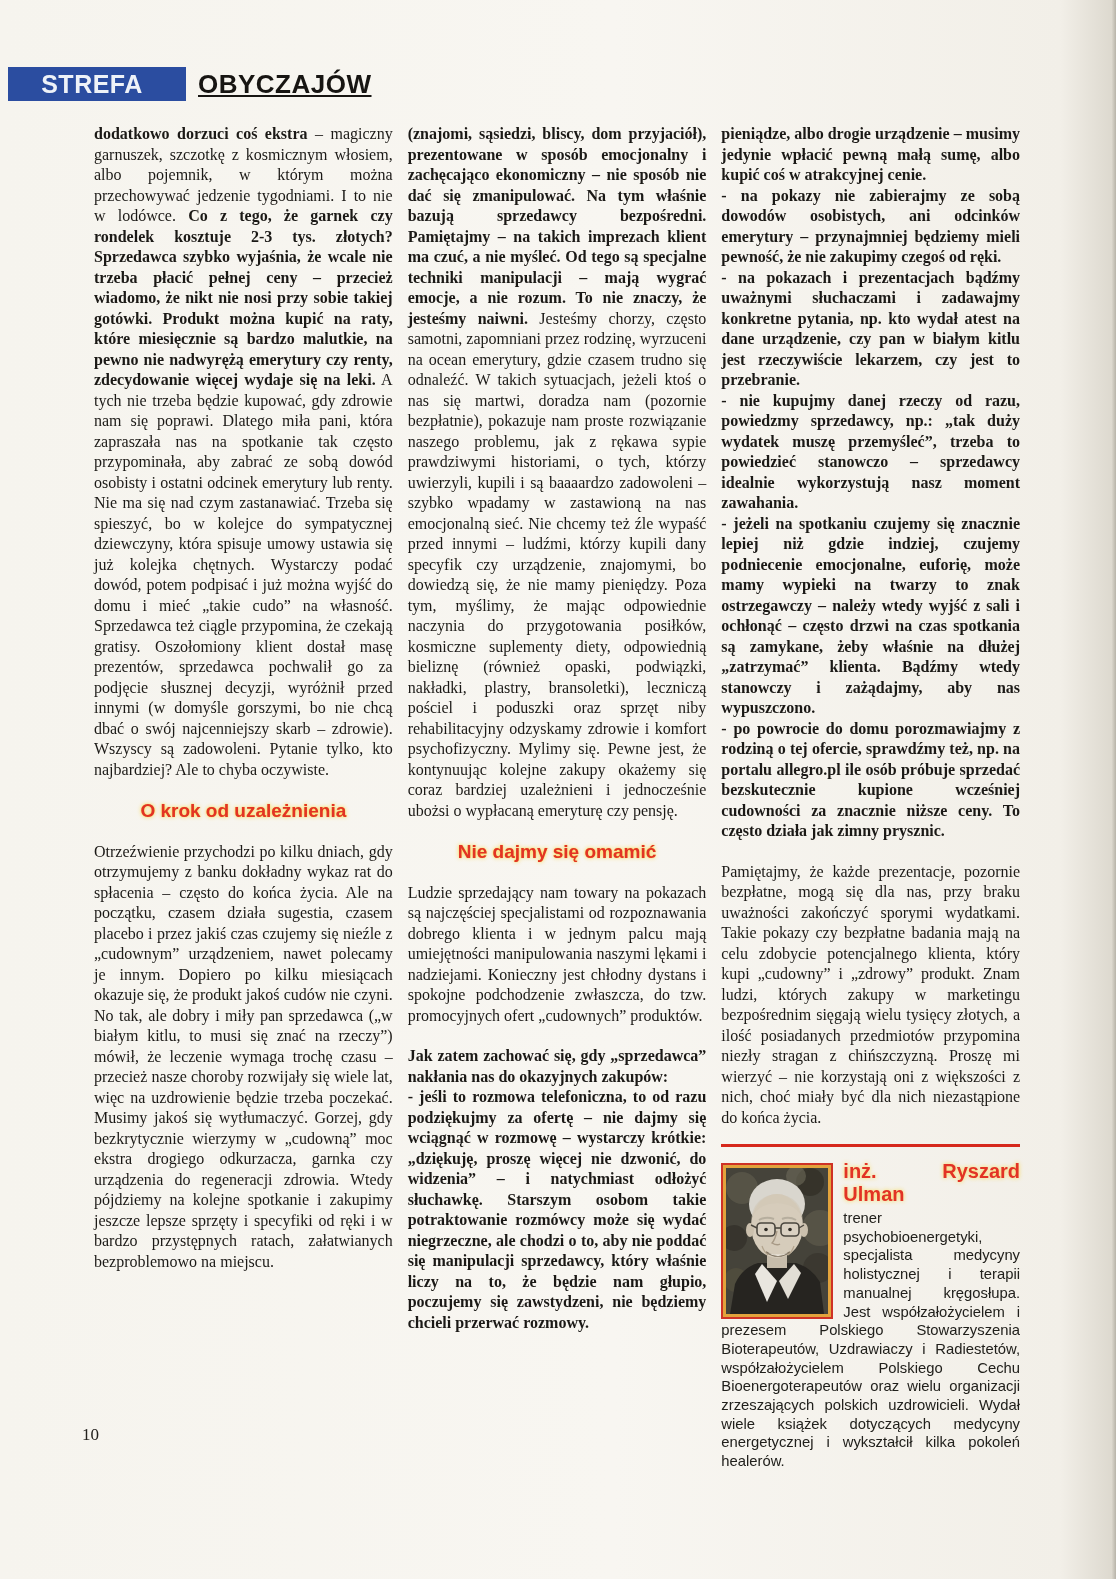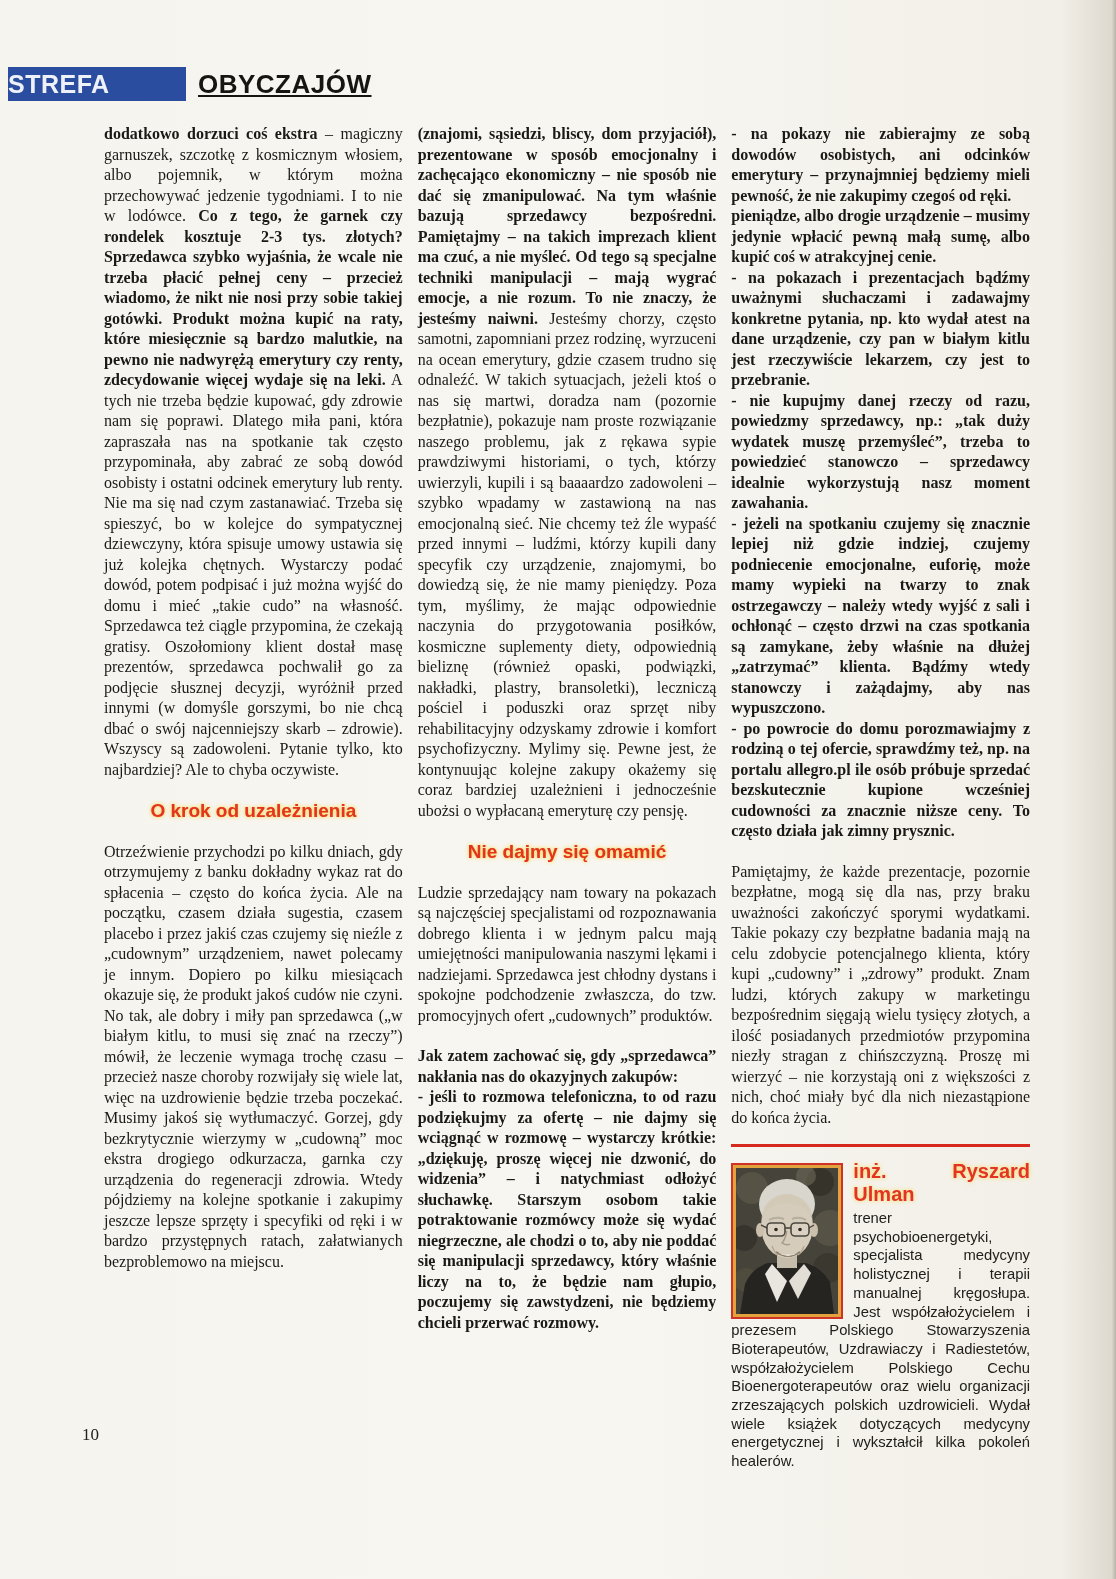--- a/index.html
+++ b/index.html
@@ -4,30 +4,30 @@
 <style>
   html,body{margin:0;padding:0;background:#b9b6ae;}
   .page{
     position:relative;width:1116px;height:1579px;margin:0 auto;
     background:linear-gradient(90deg,#f6f4ee 0%,#f8f6f1 55%,#f2efe8 95%,#ddd9cf 99.6%,#b7b3a8 100%);
     font-family:"Liberation Serif", serif;color:#1b1916;overflow:hidden;
   }
   
   .header{position:absolute;top:67px;left:8px;height:34px;display:flex;align-items:stretch;}
   .header-blue{
-    background:#2b4da0;color:#eef2f8;width:178px;display:flex;align-items:center;justify-content:flex-start;
+    background:#2b4da0;color:#eef2f8;width:178px;display:flex;align-items:center;justify-content:center;
     padding-right:10px;box-sizing:border-box;
     font-family:"Liberation Sans", sans-serif;font-weight:bold;font-size:25px;letter-spacing:.5px;
   }
   .header-black{
     color:#171512;font-family:"Liberation Sans", sans-serif;font-weight:bold;font-size:26px;
     letter-spacing:.5px;display:flex;align-items:center;margin-left:12px;text-decoration:underline;
   }
   
-  .columns{position:absolute;top:124px;left:104px;width:926px;display:flex;gap:15px;}
+  .columns{position:absolute;top:124px;left:94px;width:926px;display:flex;gap:15px;}
   .col{width:300px;box-sizing:border-box;font-size:16px;line-height:20.5px;text-align:justify;hyphens:auto;}
   .col p.para{margin:0;}
   .col p.gap{margin-top:20px;}
   .b{font-weight:bold;}
   h2.red-heading{
     font-family:"Liberation Sans", sans-serif;font-size:19px;font-weight:bold;color:#e23325;
     text-align:center;margin:21px 0 20px;
     text-shadow:0 0 4px rgba(250,215,60,.95),0 0 1px rgba(250,200,40,.9);
   }
   
@@ -64,29 +64,29 @@
       <div>
           <p class="para"><span class="b">dodatkowo dorzuci coś ekstra</span><span> – magiczny garnuszek, szczotkę z kosmicznym włosiem, albo pojemnik, w którym można przechowywać jedzenie tygodniami. I to nie w lodówce. </span><span class="b">Co z tego, że garnek czy rondelek kosztuje 2-3 tys. złotych? Sprzedawca szybko wyjaśnia, że wcale nie trzeba płacić pełnej ceny – przecież wiadomo, że nikt nie nosi przy sobie takiej gotówki. Produkt można kupić na raty, które miesięcznie są bardzo malutkie, na pewno nie nadwyrężą emerytury czy renty, zdecydowanie więcej wydaje się na leki.</span><span> A tych nie trzeba będzie kupować, gdy zdrowie nam się poprawi. Dlatego miła pani, która zapraszała nas na spotkanie tak często przypominała, aby zabrać ze sobą dowód osobisty i ostatni odcinek emerytury lub renty. Nie ma się nad czym zastanawiać. Trzeba się spieszyć, bo w kolejce do sympatycznej dziewczyny, która spisuje umowy ustawia się już kolejka chętnych. Wystarczy podać dowód, potem podpisać i już można wyjść do domu i mieć „takie cudo” na własność. Sprzedawca też ciągle przypomina, że czekają gratisy. Oszołomiony klient dostał masę prezentów, sprzedawca pochwalił go za podjęcie słusznej decyzji, wyróżnił przed innymi (w domyśle gorszymi, bo nie chcą dbać o swój najcenniejszy skarb – zdrowie). Wszyscy są zadowoleni. Pytanie tylko, kto najbardziej? Ale to chyba oczywiste.</span></p>
           <h2 class="red-heading">O krok od uzależnienia</h2>
           <p class="para"><span>Otrzeźwienie przychodzi po kilku dniach, gdy otrzymujemy z banku dokładny wykaz rat do spłacenia – często do końca życia. Ale na początku, czasem działa sugestia, czasem placebo i przez jakiś czas czujemy się nieźle z „cudownym” urządzeniem, nawet polecamy je innym. Dopiero po kilku miesiącach okazuje się, że produkt jakoś cudów nie czyni. No tak, ale dobry i miły pan sprzedawca („w białym kitlu, to musi się znać na rzeczy”) mówił, że leczenie wymaga trochę czasu – przecież nasze choroby rozwijały się wiele lat, więc na uzdrowienie będzie trzeba poczekać. Musimy jakoś się wytłumaczyć. Gorzej, gdy bezkrytycznie wierzymy w „cudowną” moc ekstra drogiego odkurzacza, garnka czy urządzenia do regeneracji zdrowia. Wtedy pójdziemy na kolejne spotkanie i zakupimy jeszcze lepsze sprzęty i specyfiki od ręki i w bardzo przystępnych ratach, załatwianych bezproblemowo na miejscu.</span></p>
         </div>
     </div>
     <div class="col">
       <div>
           <p class="para"><span class="b">(znajomi, sąsiedzi, bliscy, dom przyjaciół), prezentowane w sposób emocjonalny i zachęcająco ekonomiczny – nie sposób nie dać się zmanipulować. Na tym właśnie bazują sprzedawcy bezpośredni. Pamiętajmy – na takich imprezach klient ma czuć, a nie myśleć. Od tego są specjalne techniki manipulacji – mają wygrać emocje, a nie rozum. To nie znaczy, że jesteśmy naiwni.</span><span> Jesteśmy chorzy, często samotni, zapomniani przez rodzinę, wyrzuceni na ocean emerytury, gdzie czasem trudno się odnaleźć. W takich sytuacjach, jeżeli ktoś o nas się martwi, doradza nam (pozornie bezpłatnie), pokazuje nam proste rozwiązanie naszego problemu, jak z rękawa sypie prawdziwymi historiami, o tych, którzy uwierzyli, kupili i są baaaardzo zadowoleni – szybko wpadamy w zastawioną na nas emocjonalną sieć. Nie chcemy też źle wypaść przed innymi – ludźmi, którzy kupili dany specyfik czy urządzenie, znajomymi, bo dowiedzą się, że nie mamy pieniędzy. Poza tym, myślimy, że mając odpowiednie naczynia do przygotowania posiłków, kosmiczne suplementy diety, odpowiednią bieliznę (również opaski, podwiązki, nakładki, plastry, bransoletki), leczniczą pościel i poduszki oraz sprzęt niby rehabilitacyjny odzyskamy zdrowie i komfort psychofizyczny. Mylimy się. Pewne jest, że kontynuując kolejne zakupy okażemy się coraz bardziej uzależnieni i jednocześnie ubożsi o wypłacaną emeryturę czy pensję.</span></p>
           <h2 class="red-heading">Nie dajmy się omamić</h2>
-          <p class="para"><span>Ludzie sprzedający nam towary na pokazach są najczęściej specjalistami od rozpoznawania dobrego klienta i w jednym palcu mają umiejętności manipulowania naszymi lękami i nadziejami. Sprzedawca jest chłodny dystans i spokojne podchodzenie zwłaszcza, do tzw. promocyjnych ofert „cudownych” produktów.</span></p>
+          <p class="para"><span>Ludzie sprzedający nam towary na pokazach są najczęściej specjalistami od rozpoznawania dobrego klienta i w jednym palcu mają umiejętności manipulowania naszymi lękami i nadziejami. Konieczny jest chłodny dystans i spokojne podchodzenie zwłaszcza, do tzw. promocyjnych ofert „cudownych” produktów.</span></p>
           <p class="para gap"><span class="b">Jak zatem zachować się, gdy „sprzedawca” nakłania nas do okazyjnych zakupów:</span></p>
           <p class="para"><span class="b">- jeśli to rozmowa telefoniczna, to od razu podziękujmy za ofertę – nie dajmy się wciągnąć w rozmowę – wystarczy krótkie: „dziękuję, proszę więcej nie dzwonić, do widzenia” – i natychmiast odłożyć słuchawkę. Starszym osobom takie potraktowanie rozmówcy może się wydać niegrzeczne, ale chodzi o to, aby nie poddać się manipulacji sprzedawcy, który właśnie liczy na to, że będzie nam głupio, poczujemy się zawstydzeni, nie będziemy chcieli przerwać rozmowy.</span></p>
         </div>
     </div>
     <div class="col">
       <div>
+          <p class="para"><span class="b">pieniądze, albo drogie urządzenie – musimy jedynie wpłacić pewną małą sumę, albo kupić coś w atrakcyjnej cenie.</span></p>
           <p class="para"><span class="b">- na pokazy nie zabierajmy ze sobą dowodów osobistych, ani odcinków emerytury – przynajmniej będziemy mieli pewność, że nie zakupimy czegoś od ręki.</span></p>
-          <p class="para"><span class="b">pieniądze, albo drogie urządzenie – musimy jedynie wpłacić pewną małą sumę, albo kupić coś w atrakcyjnej cenie.</span></p>
           <p class="para"><span class="b">- na pokazach i prezentacjach bądźmy uważnymi słuchaczami i zadawajmy konkretne pytania, np. kto wydał atest na dane urządzenie, czy pan w białym kitlu jest rzeczywiście lekarzem, czy jest to przebranie.</span></p>
           <p class="para"><span class="b">- nie kupujmy danej rzeczy od razu, powiedzmy sprzedawcy, np.: „tak duży wydatek muszę przemyśleć”, trzeba to powiedzieć stanowczo – sprzedawcy idealnie wykorzystują nasz moment zawahania.</span></p>
           <p class="para"><span class="b">- jeżeli na spotkaniu czujemy się znacznie lepiej niż gdzie indziej, czujemy podniecenie emocjonalne, euforię, może mamy wypieki na twarzy to znak ostrzegawczy – należy wtedy wyjść z sali i ochłonąć – często drzwi na czas spotkania są zamykane, żeby właśnie na dłużej „zatrzymać” klienta. Bądźmy wtedy stanowczy i zażądajmy, aby nas wypuszczono.</span></p>
           <p class="para"><span class="b">- po powrocie do domu porozmawiajmy z rodziną o tej ofercie, sprawdźmy też, np. na portalu allegro.pl ile osób próbuje sprzedać bezskutecznie kupione wcześniej cudowności za znacznie niższe ceny. To często działa jak zimny prysznic.</span></p>
           <p class="para gap"><span>Pamiętajmy, że każde prezentacje, pozornie bezpłatne, mogą się dla nas, przy braku uważności zakończyć sporymi wydatkami. Takie pokazy czy bezpłatne badania mają na celu zdobycie potencjalnego klienta, który kupi „cudowny” i „zdrowy” produkt. Znam ludzi, których zakupy w marketingu bezpośrednim sięgają wielu tysięcy złotych, a ilość posiadanych przedmiotów przypomina niezły stragan z chińszczyzną. Proszę mi wierzyć – nie korzystają oni z większości z nich, choć miały być dla nich niezastąpione do końca życia.</span></p>
         </div>
       <hr class="red-rule">
       <div class="bio">
         <div class="bio-photo">
           <svg viewBox="0 0 102 146" xmlns="http://www.w3.org/2000/svg">

